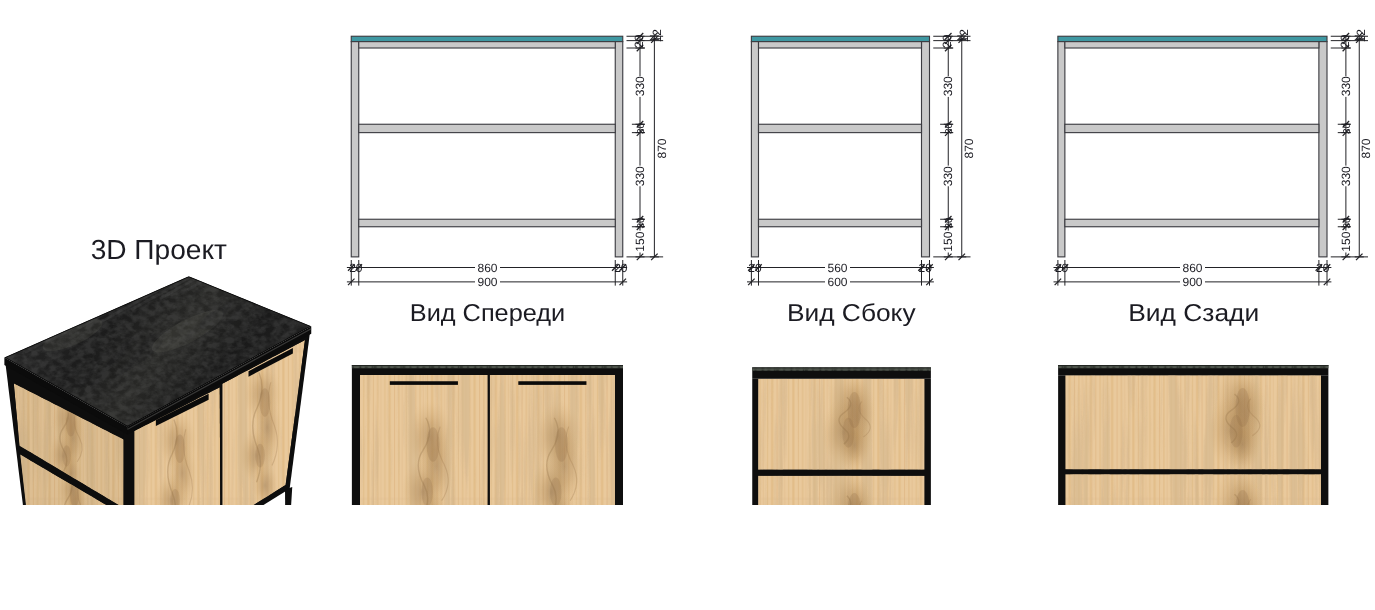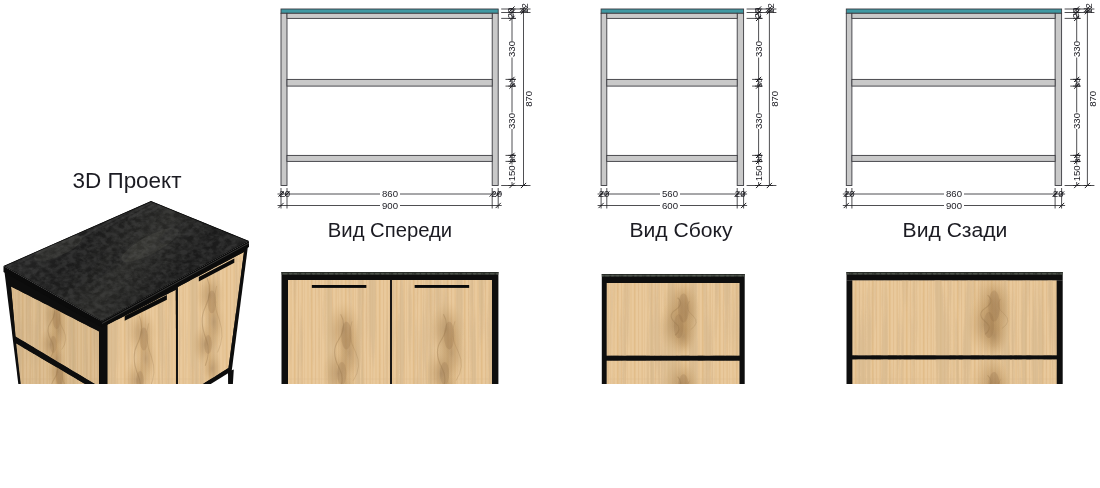--- a/index.html
+++ b/index.html
@@ -1,14 +1,14 @@
 <!DOCTYPE html>
 <html><head><meta charset="utf-8"><title>p</title><style>
 html,body{margin:0;padding:0;background:#fff;}
-#c{position:relative;width:1100px;height:384px;overflow:hidden;background:#fff;font-family:"Liberation Sans",sans-serif;}
+#c{position:relative;width:1100px;height:384px;overflow:hidden;background:#fff;font-family:"Liberation Sans",sans-serif;margin-top:20px;}
 .cap{font-size:19.5px;fill:#1b1b22;}
 .dim{font-size:9.6px;font-family:"Liberation Sans",sans-serif;}
 .dims{font-size:8px;}
 </style></head><body>
 <div id="c">
 <svg width="1100" height="488" viewBox="0 0 1100 488">
 <defs>
 <pattern id="wgv" width="17" height="480" patternUnits="userSpaceOnUse">
 <rect width="17" height="480" fill="#e9c99c"></rect>
 <rect y="58" width="17" height="3" fill="#b58a5a" opacity="0.07"></rect>

